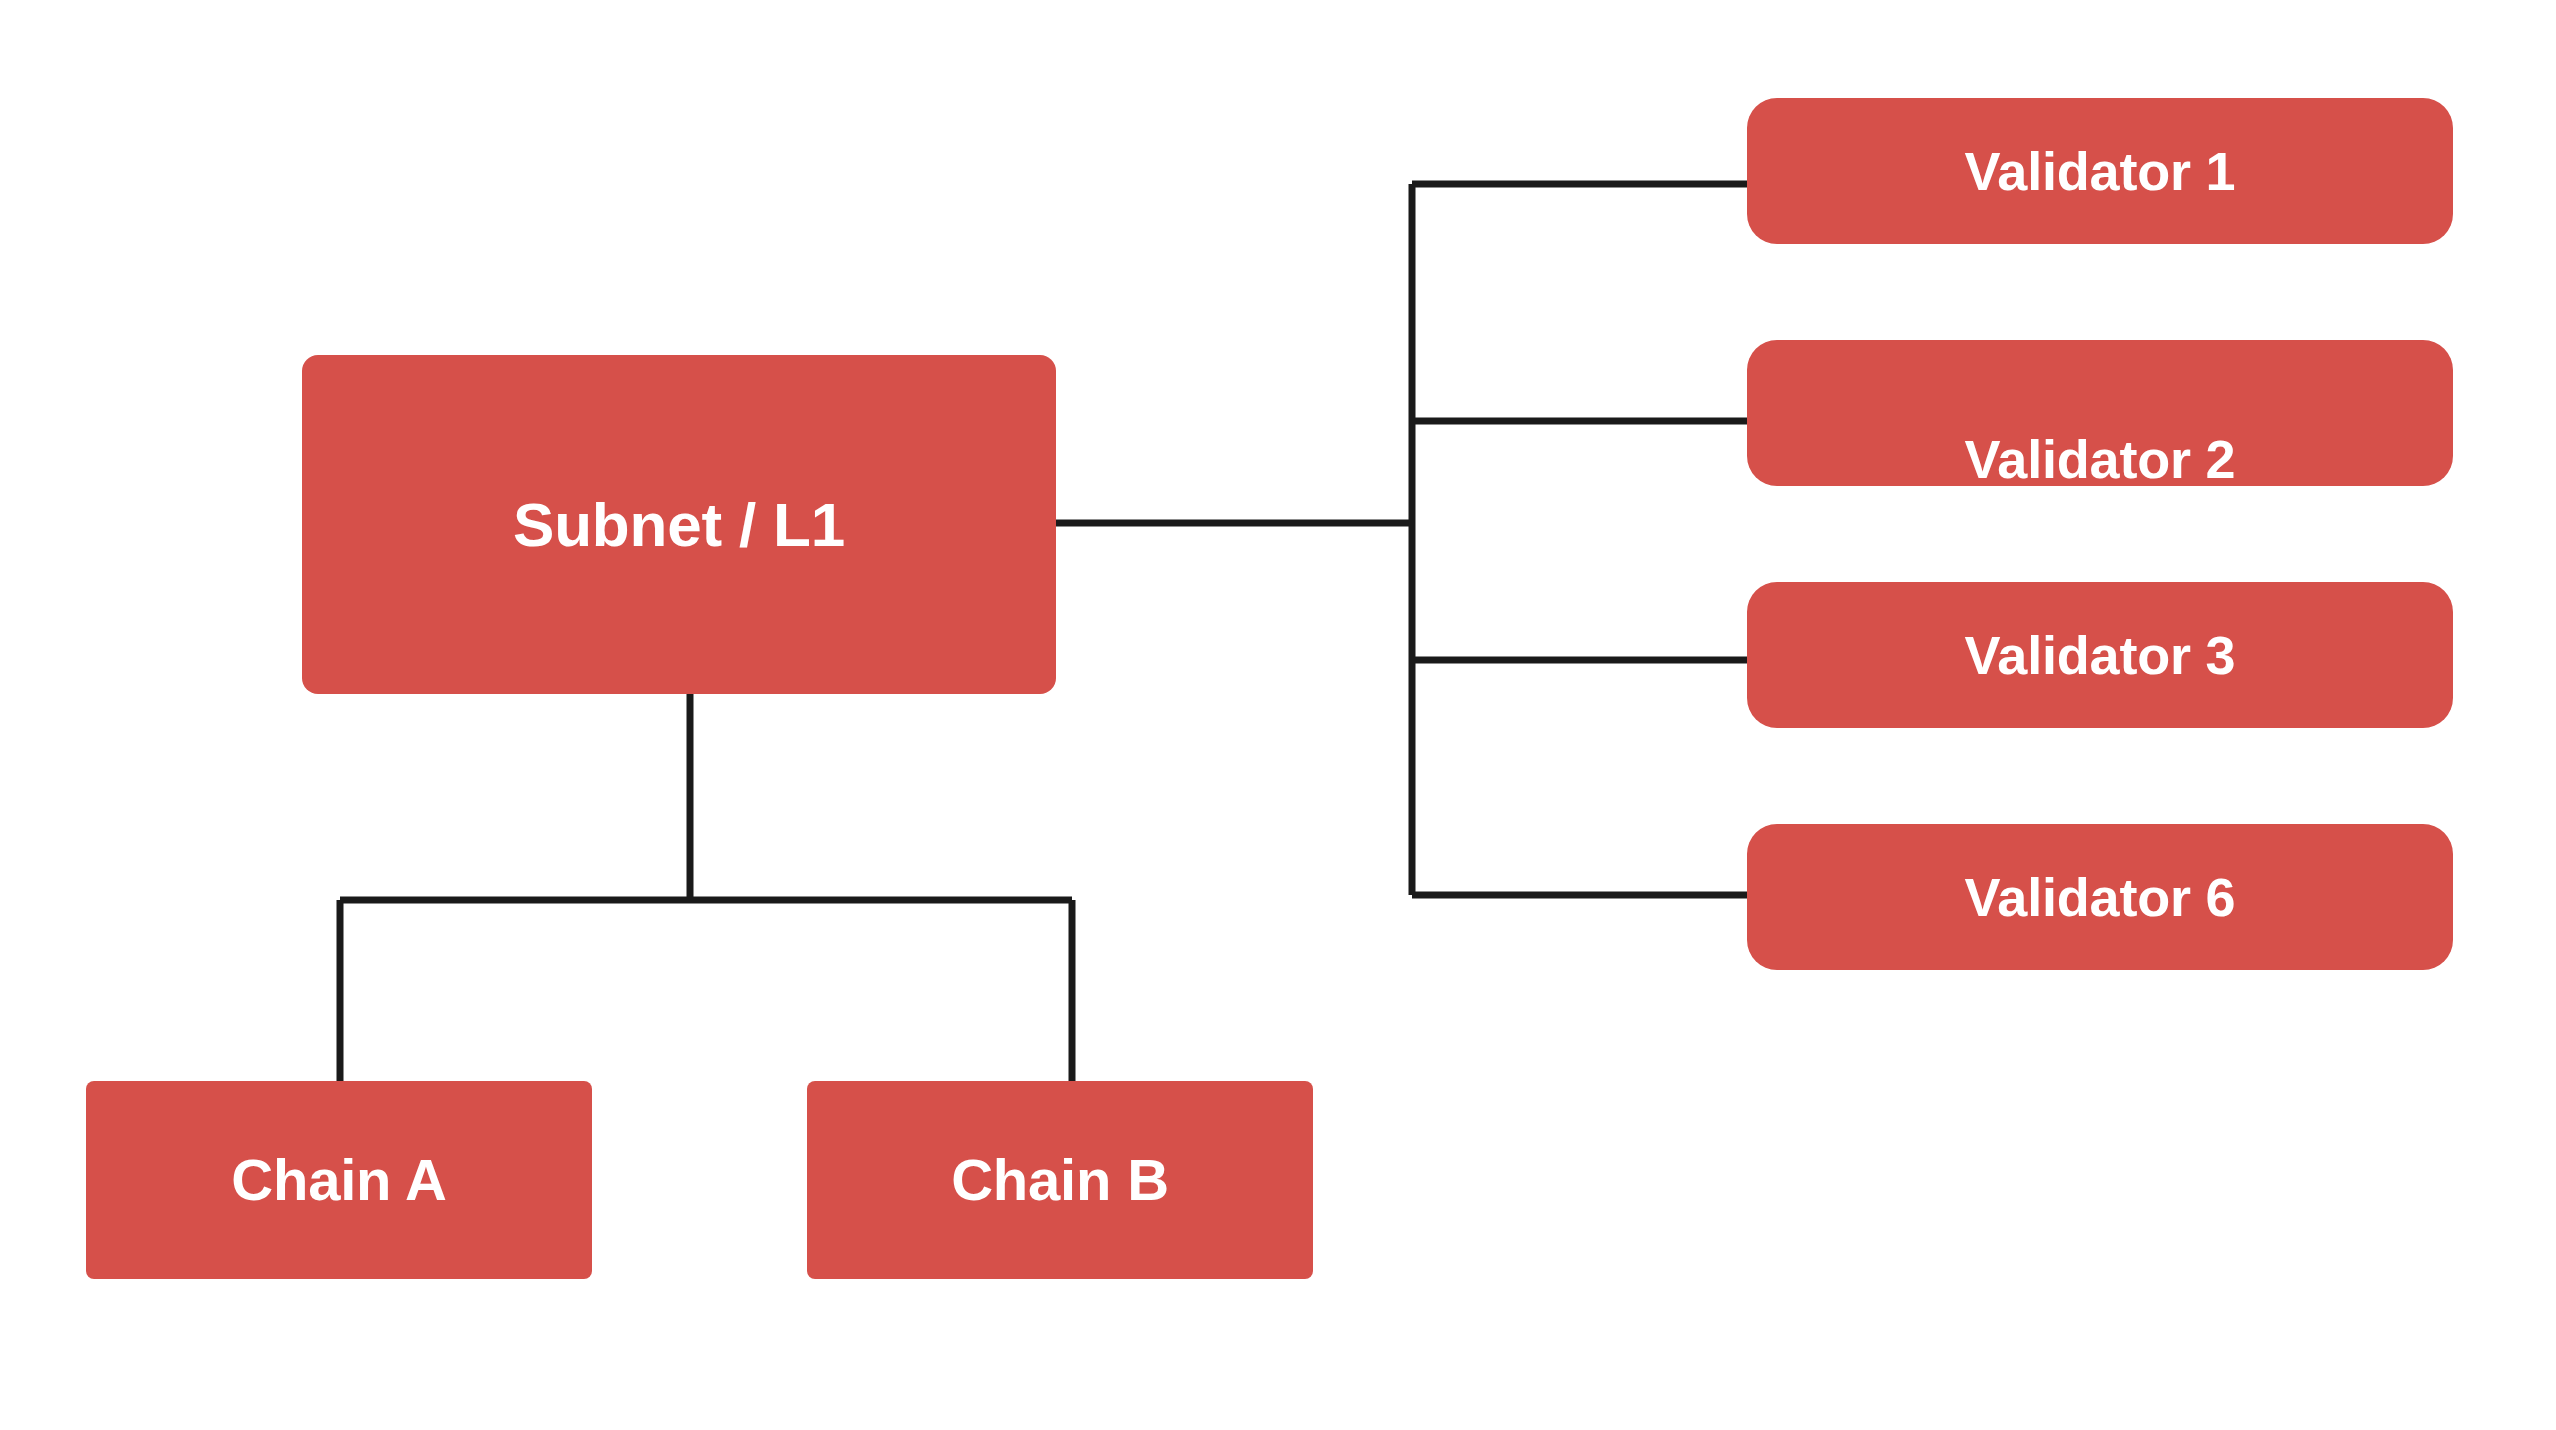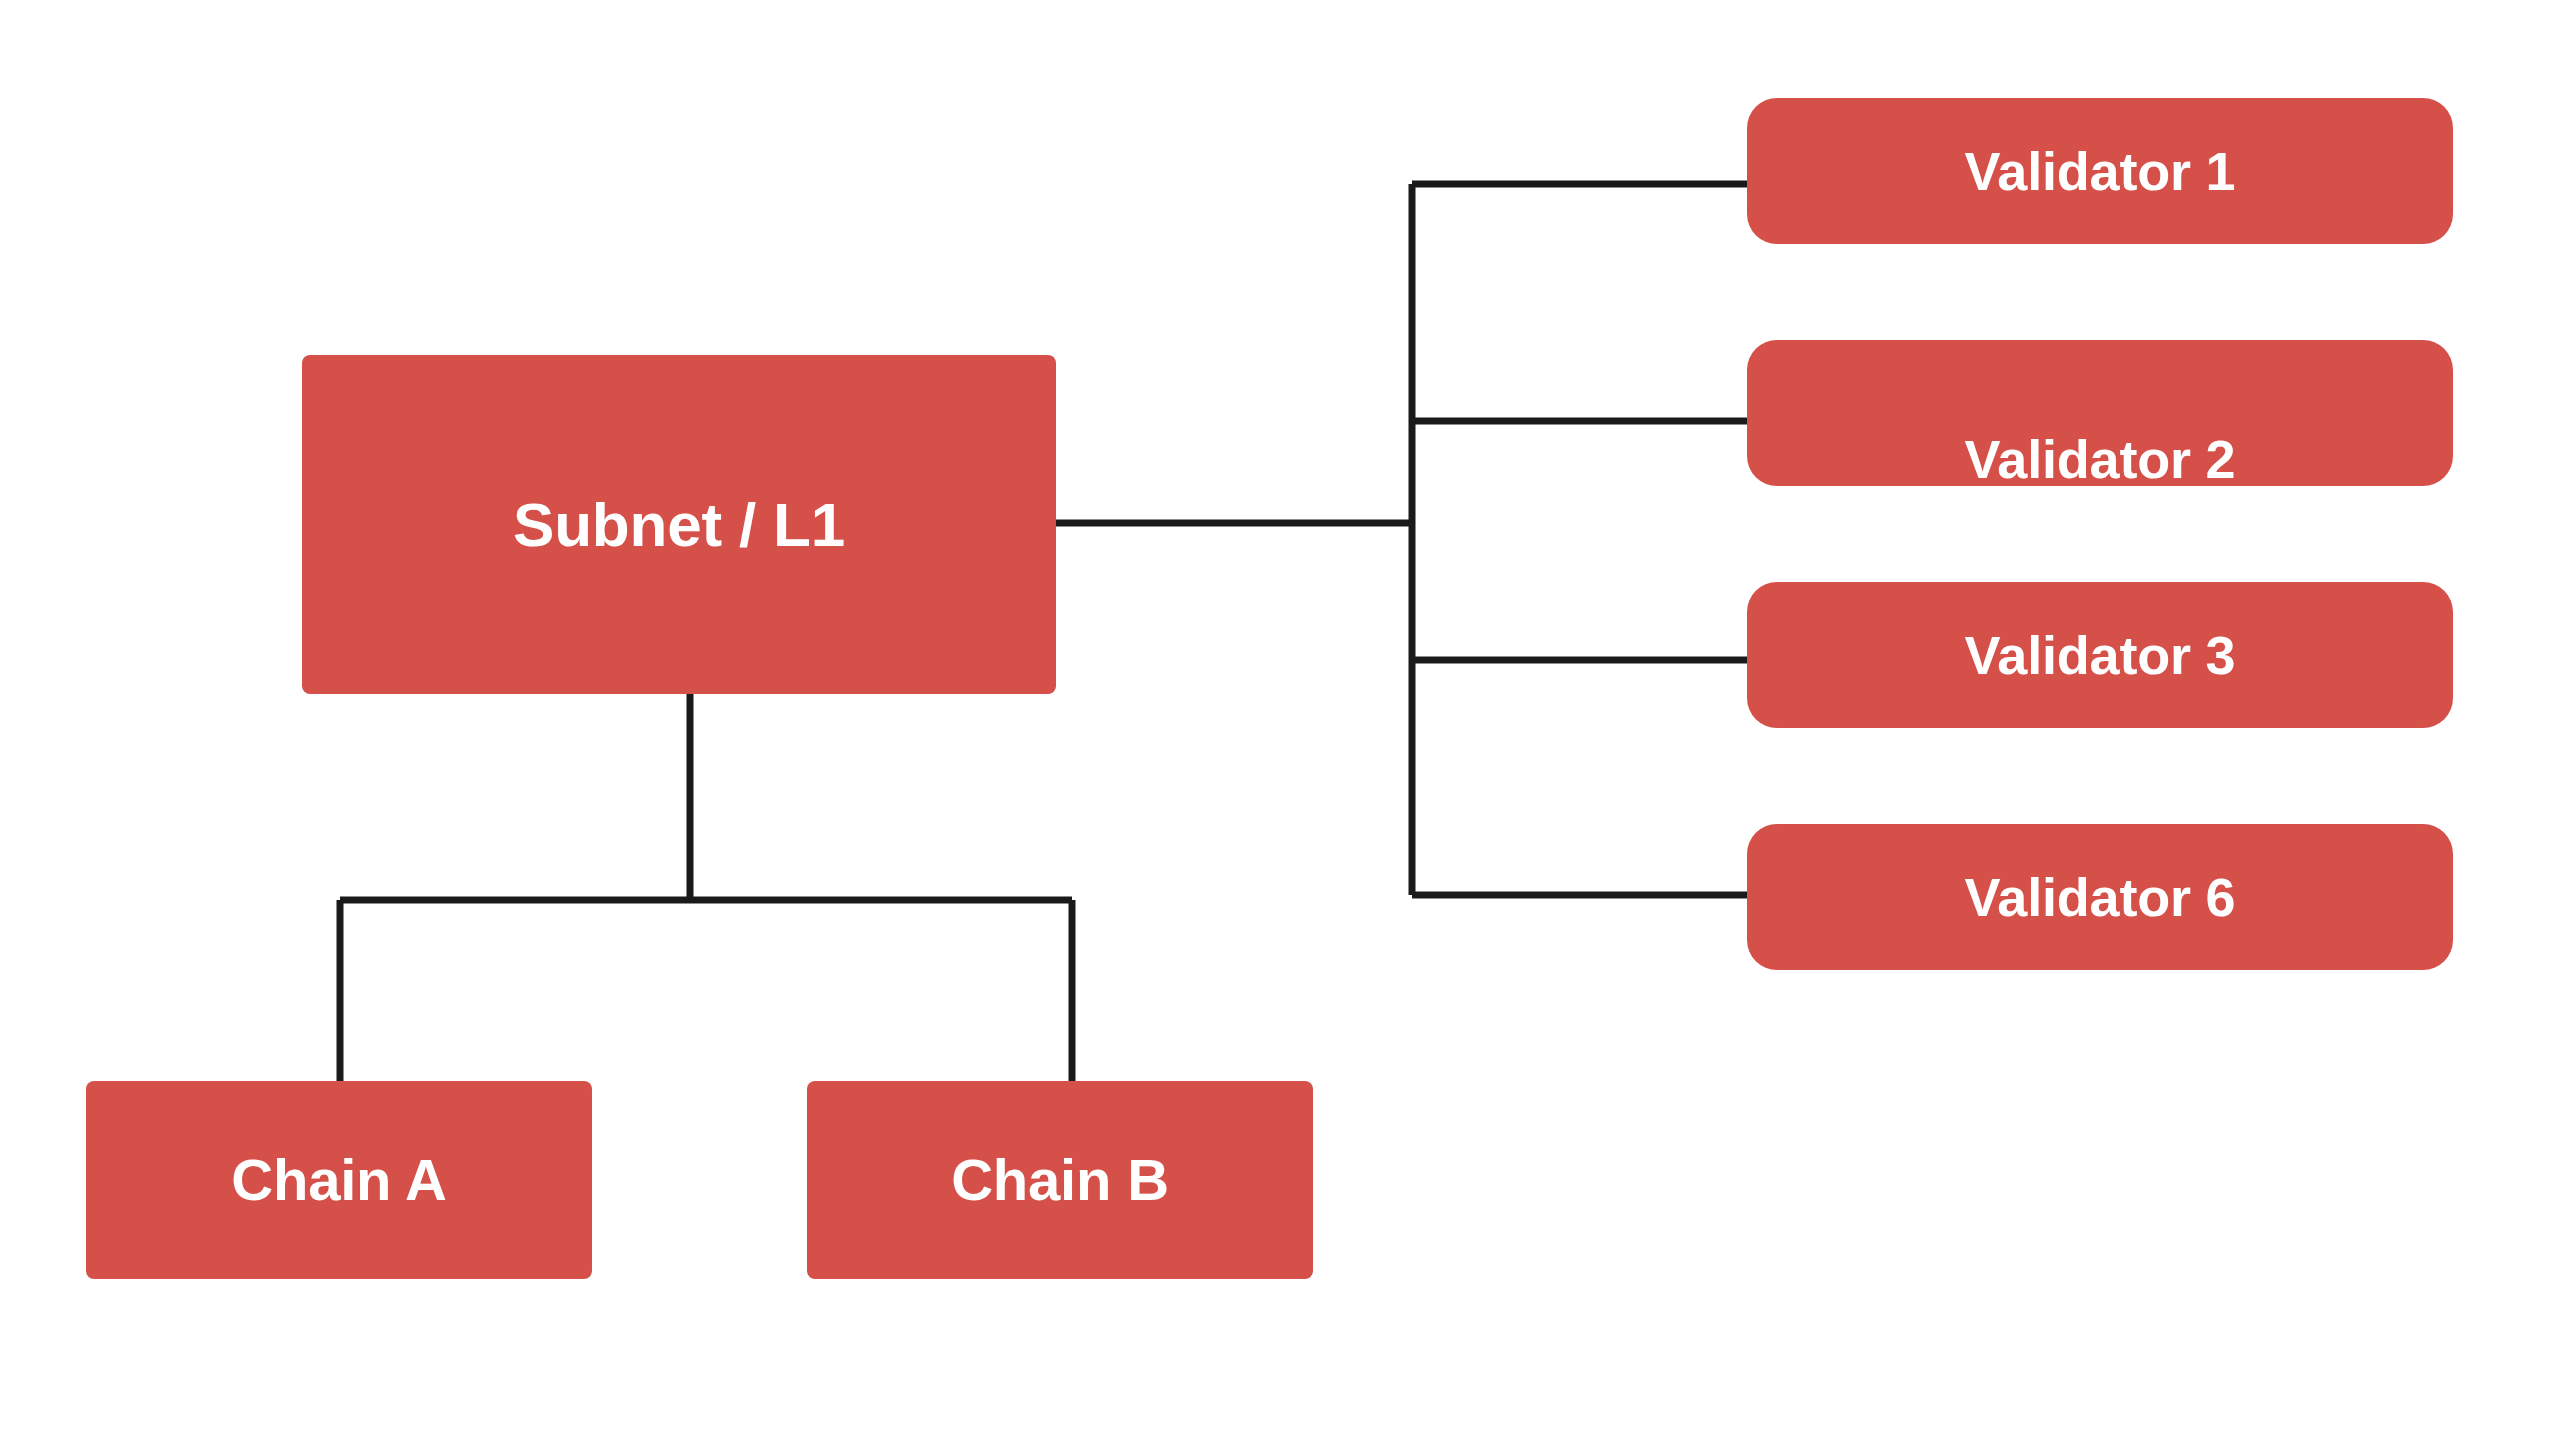--- a/index.html
+++ b/index.html
@@ -45,21 +45,21 @@
   }
   .node-label {
     display: block;
     white-space: nowrap;
   }
   .node--root {
     left: 302px;
     top: 355px;
     width: 754px;
     height: 339px;
-    border-radius: 8px;
+    border-radius: 16px;
     font-size: 62px;
   }
   .node--validator {
     left: 1747px;
     width: 706px;
     height: 146px;
     border-radius: 30px;
     font-size: 54px;
   }
   .node--validator-1 { top: 98px; }

